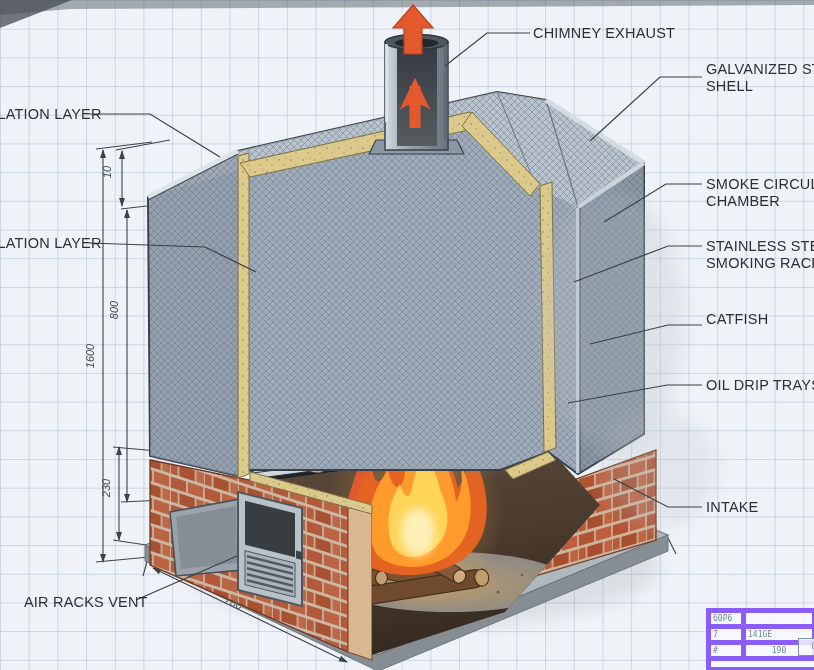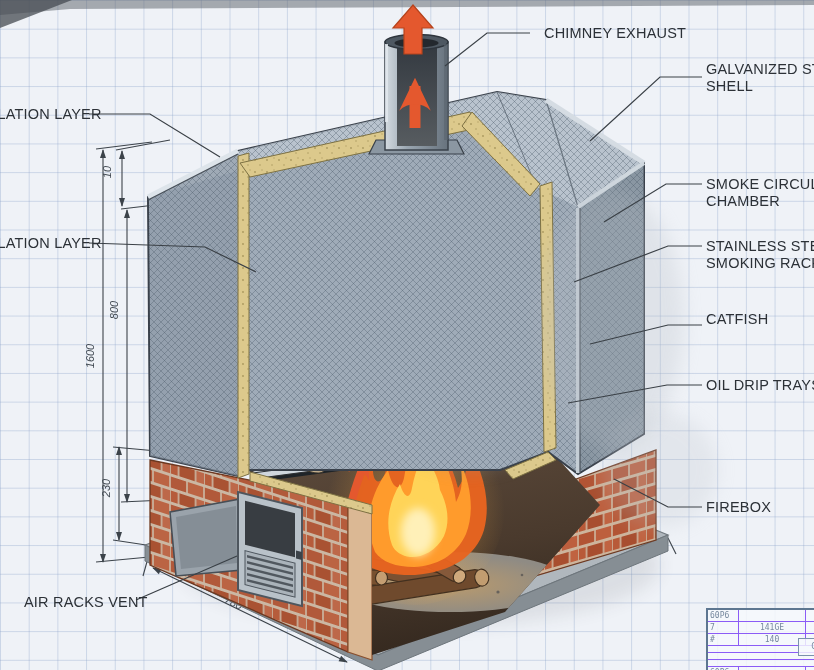--- a/index.html
+++ b/index.html
@@ -16,21 +16,21 @@
   .lbl{
     position:absolute;font:400 14.5px/1.18 "Liberation Sans",sans-serif;
     color:#2c3137;letter-spacing:.2px;white-space:nowrap;
   }
   .lbl span{display:block}
   .tblock{
     position:absolute;left:706px;top:608px;width:150px;
     border:2px solid #5d7690;background:rgba(246,249,252,.82);
     border-collapse:collapse;font:8px "DejaVu Sans Mono",monospace;color:#76889e;
   }
-  .tblock td{border:1px solid #8b5cf6;height:11px;padding:0 2px;overflow:hidden;white-space:nowrap}
+  .tblock td{border:5px solid #8b5cf6;height:11px;padding:0 2px;overflow:hidden;white-space:nowrap}
   .tblock tr.thin td{height:6px}
   .sidecell{
     position:absolute;left:798px;top:638px;width:34px;height:16px;
     border:1px solid #7b92ab;background:rgba(246,249,252,.82);
     font:8px "DejaVu Sans Mono",monospace;color:#76889e;text-align:center;line-height:16px;
   }
 </style>
 </head>
 <body>
 
@@ -356,55 +356,55 @@
     <polyline points="702,246 668,246 574,282"></polyline>
     <polyline points="702,325 668,325 590,344"></polyline>
     <polyline points="702,385 667,385 568,403"></polyline>
     <polyline points="702,507 668,507 614,479"></polyline>
     <polyline points="136,600 237,556"></polyline>
     <polyline points="89,114 150,114 220,157"></polyline>
     <polyline points="89,243 205,247 256,272"></polyline>
   </g>
 </svg>
 
-<div class="lbl" style="left:544px;top:25px">CHIMNEY EXHAUST</div>
+<div class="lbl" style="left:533px;top:25px">CHIMNEY EXHAUST</div>
 <div class="lbl" style="left:706px;top:61px">
   <span>GALVANIZED STEEL</span>
   <span>SHELL</span>
 </div>
 <div class="lbl" style="left:706px;top:176px">
   <span>SMOKE CIRCULATION</span>
   <span>CHAMBER</span>
 </div>
 <div class="lbl" style="left:706px;top:238px">
   <span>STAINLESS STEEL</span>
   <span>SMOKING RACKS</span>
 </div>
 <div class="lbl" style="left:706px;top:311px">CATFISH</div>
 <div class="lbl" style="left:706px;top:377px">OIL DRIP TRAYS</div>
-<div class="lbl" style="left:706px;top:499px">FIREBOX</div>
+<div class="lbl" style="left:706px;top:499px">INTAKE</div>
 <div class="lbl" style="left:24px;top:594px">AIR RACKS VENT</div>
 <div class="lbl" style="left:-38px;top:106px">INSULATION LAYER</div>
 <div class="lbl" style="left:-38px;top:235px">INSULATION LAYER</div>
 
 <table class="tblock">
   <tbody>
       <tr>
     <td style="width:26px">60P6</td>
     <td style="width:62px"></td>
     <td></td>
   </tr>
   <tr>
     <td>7</td>
-    <td style="text-align:center">141GE</td>
+    <td style="">141GE</td>
     <td style="text-align:center">B6*9</td>
   </tr>
   <tr>
     <td>#</td>
-    <td style="text-align:center">140</td>
+    <td style="text-align:center">190</td>
     <td style="text-align:center">506</td>
   </tr>
   <tr class="thin">
         <td colspan="3"></td>
       </tr>
   <tr class="thin">
         <td colspan="3"></td>
       </tr>
   <tr class="thin">
         <td colspan="3"></td>

